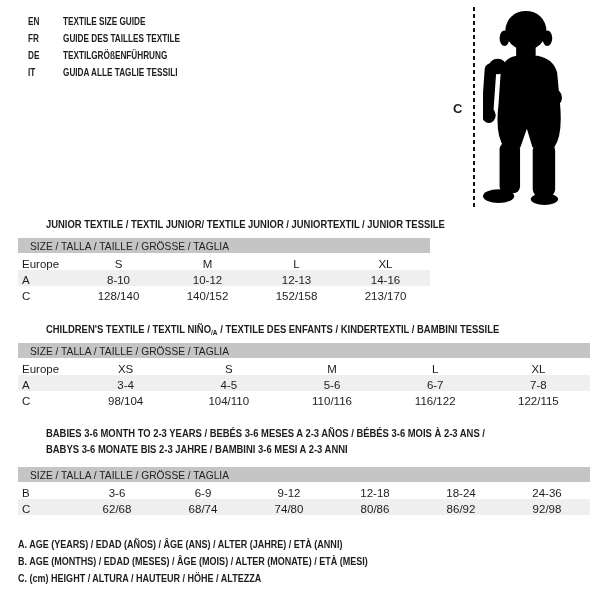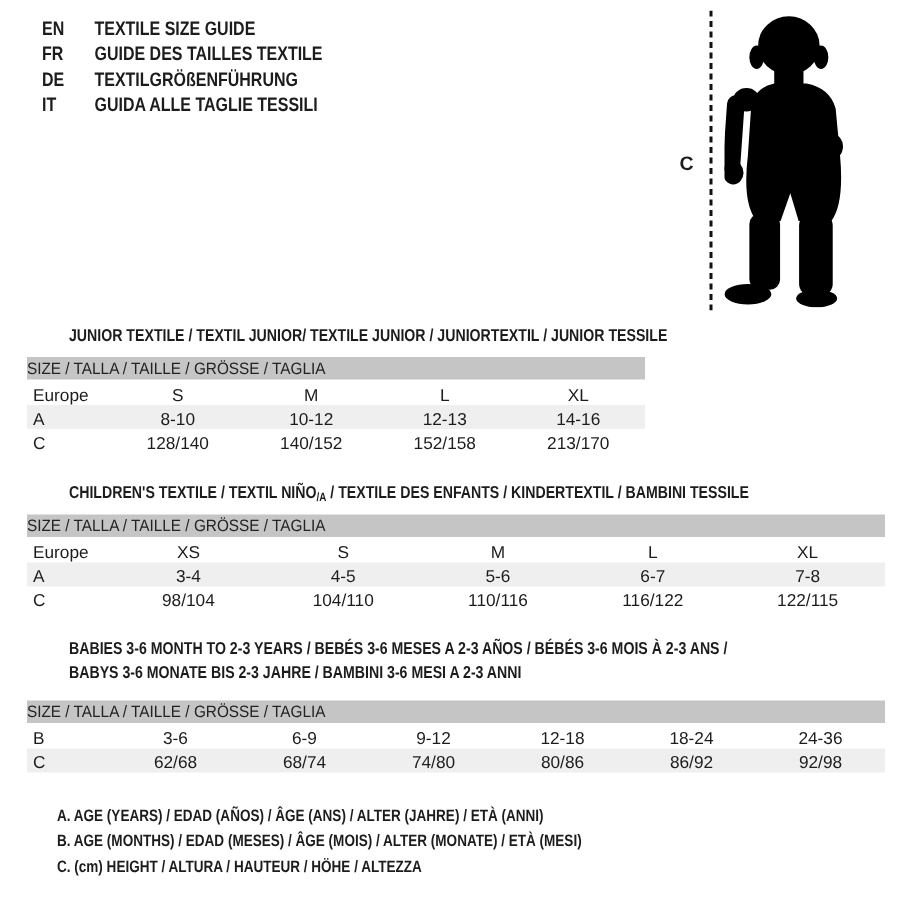--- a/index.html
+++ b/index.html
@@ -12,51 +12,51 @@
     overflow: hidden;
   }
   .page { position: absolute; left: 0; top: 0; width: 600px; height: 600px; }
 
   
   .cond  { display: inline-block; transform: scaleX(0.82); transform-origin: 0 50%; white-space: nowrap; }
   .cond93{ display: inline-block; transform: scaleX(0.93); transform-origin: 0 50%; white-space: nowrap; }
 
   
   .lang-block { position: absolute; left: 28px; top: 10px; }
-  .lang-row { display: flex; height: 17px; align-items: center; font-weight: bold; font-size: 13px; text-decoration: underline; }
+  .lang-row { display: flex; height: 17px; align-items: flex-end; font-weight: bold; font-size: 10px; text-decoration: underline; }
   .lang-code { width: 35px; }
   .lang-code span, .lang-label span { letter-spacing: 0; }
 
   
   .height-line { position: absolute; left: 471px; top: 7px; width: 6px; height: 200px; }
   .height-label { position: absolute; left: 453px; top: 101px; font-weight: bold; font-size: 13px; }
   .baby-svg { position: absolute; left: 483px; top: 2px; width: 117px; height: 203px; }
 
   
   .sec-title { position: absolute; left: 18px; font-weight: bold; font-size: 11.5px; line-height: 16px; white-space: nowrap; margin-left: 28px; }
   .subsc { font-size: 8px; position: relative; top: 2px; }
 
   
   .size-table { position: absolute; left: 18px; }
   .t-junior { width: 412px; }
   .t-wide   { width: 572px; }
   .bar {
     background: #c5c5c5;
     height: 15px; margin-bottom: 1px;
     display: flex; align-items: center;
-    padding-left: 0;
+    padding-left: 12px;
     font-size: 11px; font-weight: 500; color: #222;
   }
   .trow { display: flex; height: 16px; align-items: flex-end; font-size: 11.5px; }
   .trow.shaded { background: #efefef; }
   .trow .lbl { width: 56px; padding-left: 4px; }
   .trow .cell { flex: 1; text-align: center; }
 
   
-  .footnotes { position: absolute; left: 18px; top: 536px; margin-left: 20px; }
+  .footnotes { position: absolute; left: 18px; top: 536px; }
   .footnote { height: 17px; font-weight: bold; font-size: 11px; line-height: 17px; white-space: nowrap; }
 </style>
 </head>
 <body>
 
 <div class="page">
 
   <div class="lang-block">
     <div class="lang-row">
       <span class="lang-code"><span class="cond">EN</span></span>

